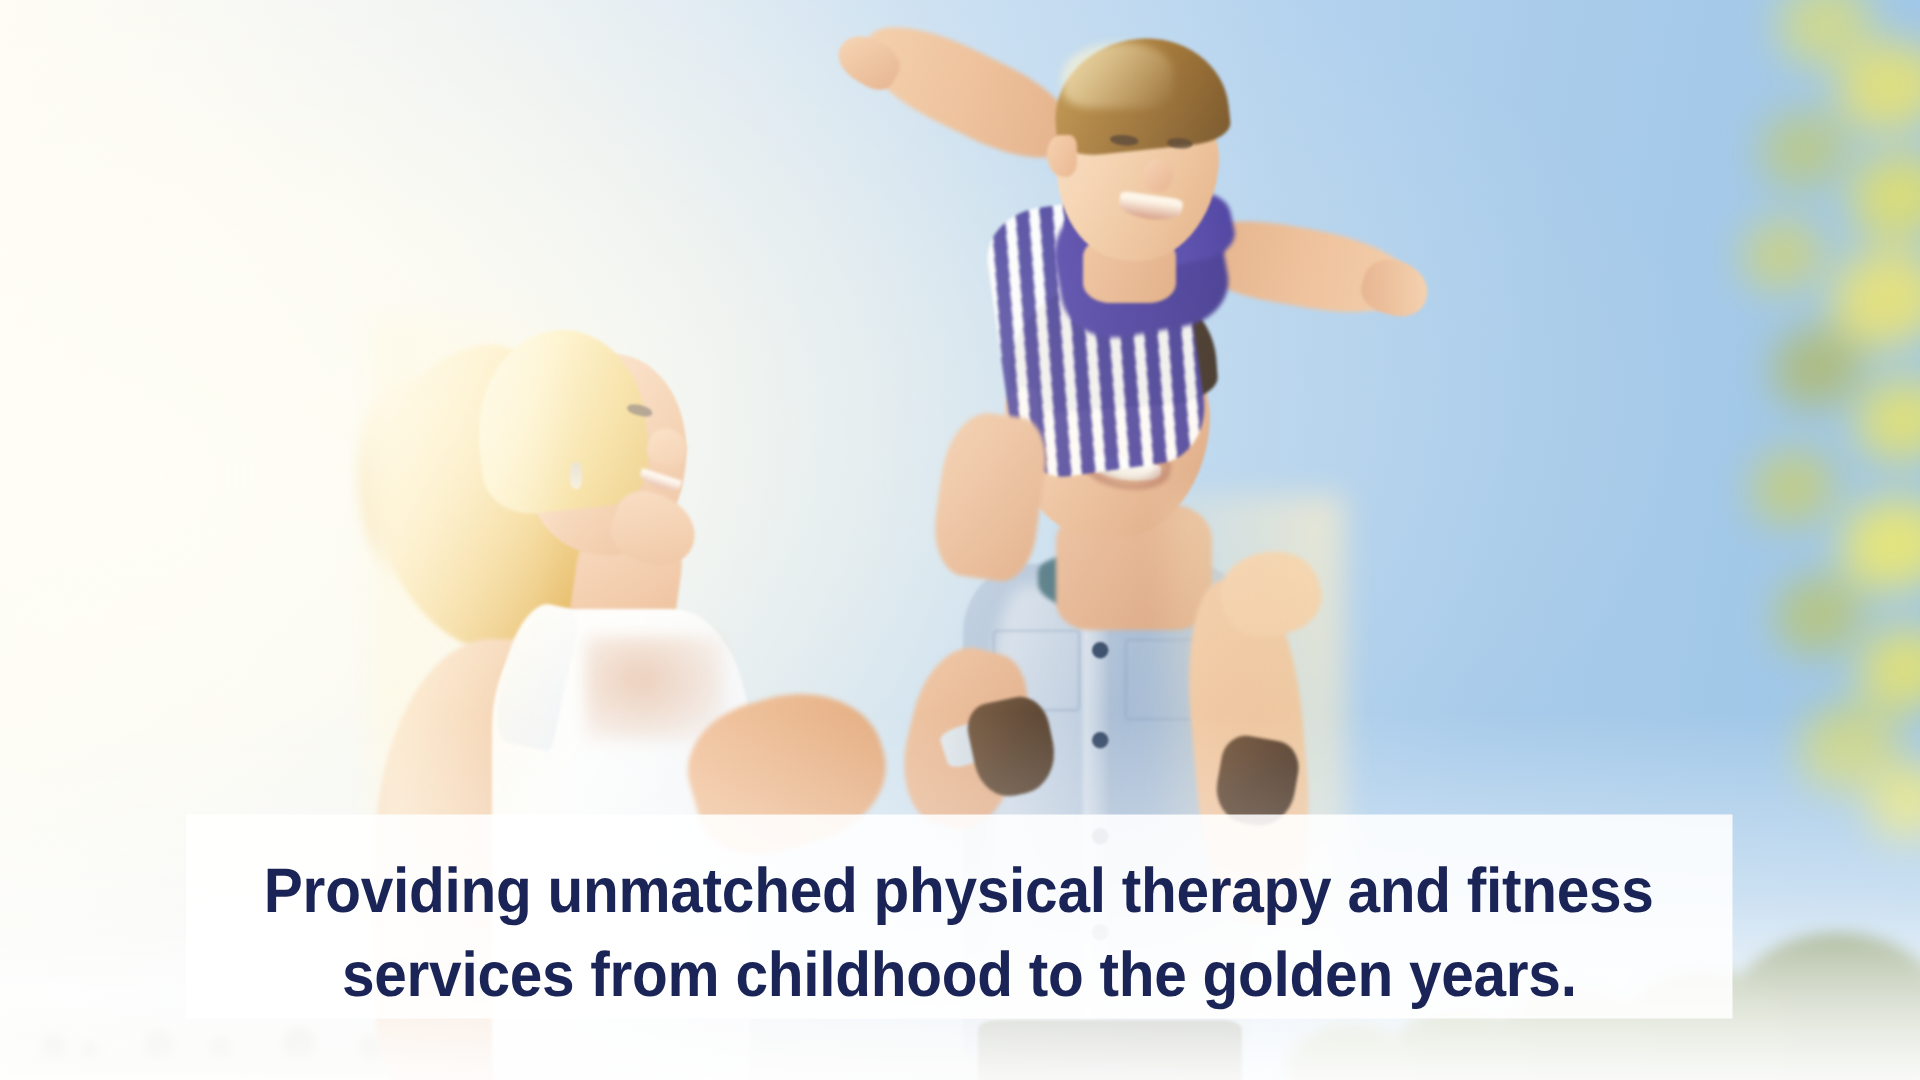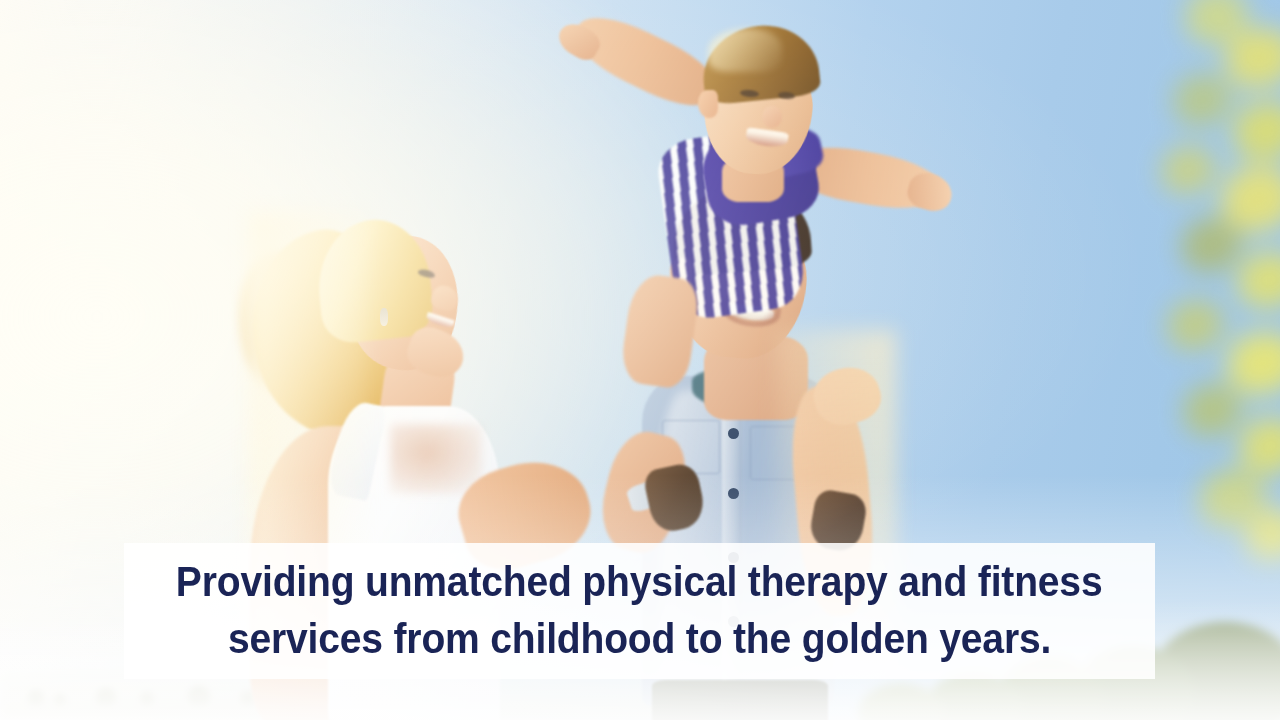--- a/index.html
+++ b/index.html
@@ -526,21 +526,21 @@
   .caption-box {
     position: absolute;
     left: 124px;
     top: 543px;
     width: 1031px;
     height: 136px;
     background: rgba(255,255,255,0.88);
     display: flex;
     flex-direction: column;
     align-items: center;
-    justify-content: center;
+    justify-content: flex-end;
   }
   .caption-line {
     color: #1a2456;
     font-family: "Liberation Sans", sans-serif;
     font-weight: bold;
     font-size: 42px;
     letter-spacing: -0.2px;
     line-height: 1.35;
     white-space: nowrap;
     text-align: center;

